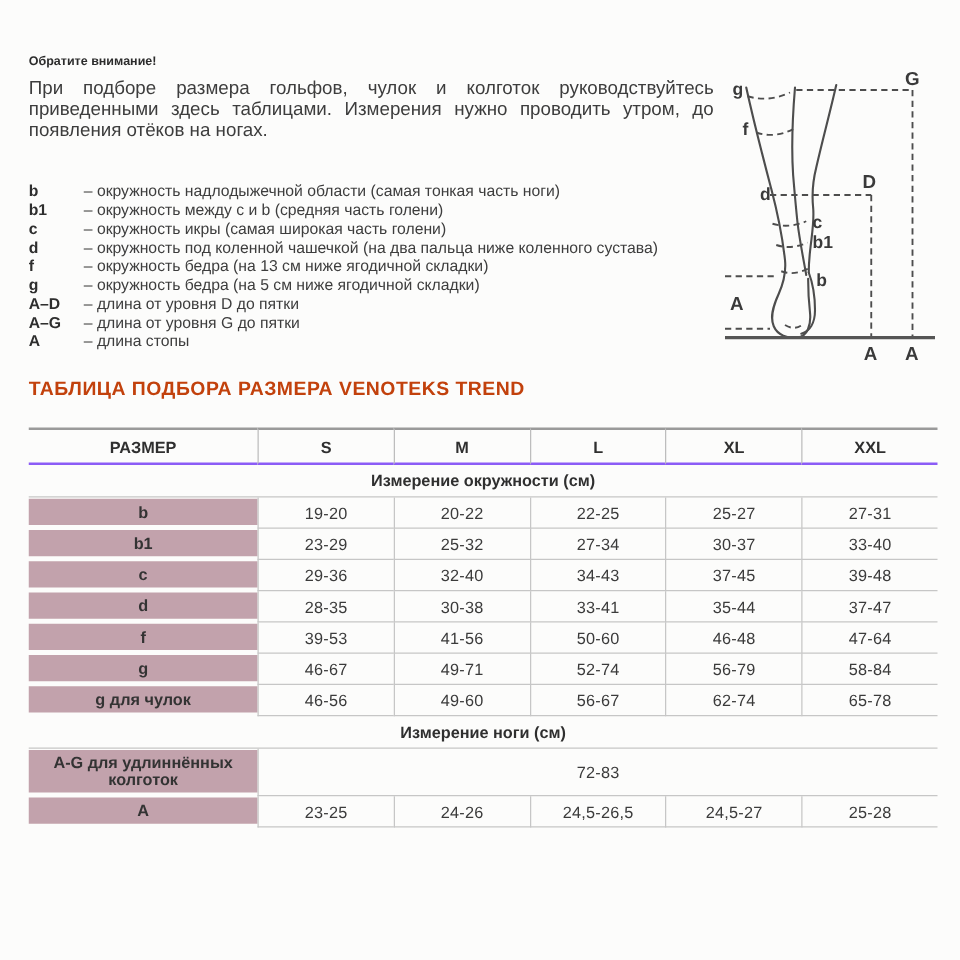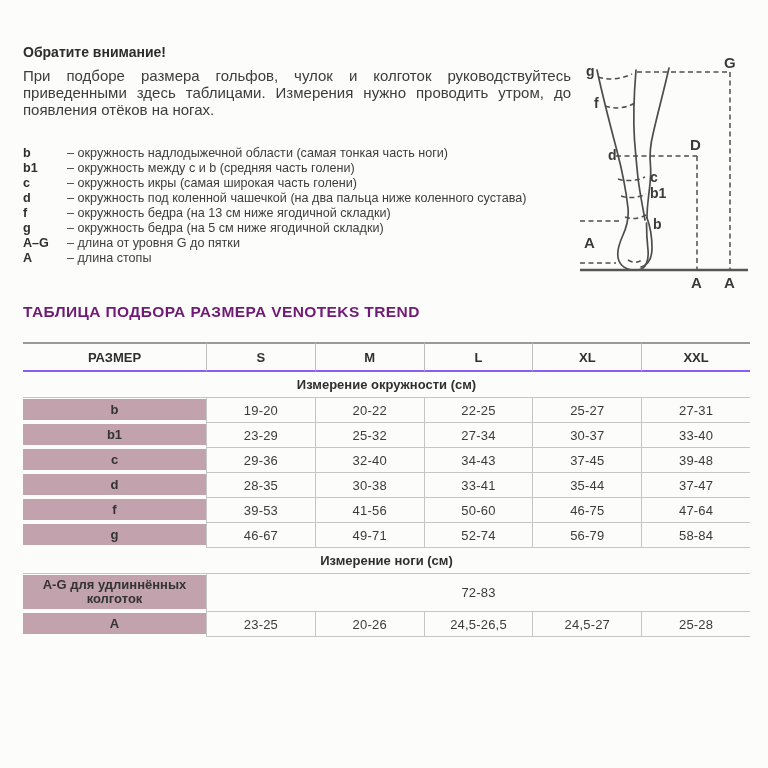--- a/index.html
+++ b/index.html
@@ -6,38 +6,38 @@
   .page{
     position:relative;
     width:768px;height:768px;
     background:#fcfcfb;
     font-family:"Liberation Sans",sans-serif;
     color:#3d3d3d;
     overflow:hidden;
   }
   
   .notice{position:absolute;left:23px;top:44px;width:548px;}
-  .notice-title{font-size:14px;font-weight:bold;color:#2c2c2c;margin:0 0 7px 0;}
+  .notice-title{font-size:10px;font-weight:bold;color:#2c2c2c;margin:0 0 7px 0;}
   .notice-body{font-size:15px;line-height:17px;text-align:justify;margin:0;color:#3d3d3d;}
   
   .defs{position:absolute;left:23px;top:146px;width:562px;font-size:12.6px;}
   .def-row{display:flex;line-height:15px;}
   .def-term{width:44px;flex:none;font-weight:bold;color:#2e2e2e;}
   .def-desc{flex:1;color:#3d3d3d;}
   
   .leg-svg{position:absolute;left:568px;top:46px;}
   .leg-svg text{font-family:"Liberation Sans",sans-serif;font-weight:bold;fill:#3a3a3a;}
   .lbl-small{font-size:14px;}
   .lbl-big{font-size:15px;}
   .solid{fill:none;stroke:#4d4d4d;stroke-width:1.7;stroke-linecap:round;}
   .dash{fill:none;stroke:#4d4d4d;stroke-width:1.5;stroke-dasharray:5 3.5;stroke-linecap:butt;}
   .ground{stroke:#555;stroke-width:2.6;}
   
   .table-title{position:absolute;left:23px;top:303px;margin:0;
-    font-size:15.5px;font-weight:bold;letter-spacing:.4px;color:#701a75;}
+    font-size:15.5px;font-weight:bold;letter-spacing:.4px;color:#c2410c;}
   
   .size-table{
     position:absolute;left:23px;top:342px;width:727px;
     border-collapse:separate;border-spacing:0;
     font-size:13px;color:#3b3b3b;table-layout:fixed;
   }
   .size-table col.c-label{width:183px;}
   .size-table col.c-val{width:108.8px;}
   .size-table th{
     height:26px;font-size:13px;font-weight:bold;color:#2f2f2f;
@@ -91,20 +91,24 @@
       <span class="def-term">d</span>
       <span class="def-desc">– окружность под коленной чашечкой (на два пальца ниже коленного сустава)</span>
     </div>
     <div class="def-row">
       <span class="def-term">f</span>
       <span class="def-desc">– окружность бедра (на 13 см ниже ягодичной складки)</span>
     </div>
     <div class="def-row">
       <span class="def-term">g</span>
       <span class="def-desc">– окружность бедра (на 5 см ниже ягодичной складки)</span>
+    </div>
+    <div class="def-row">
+      <span class="def-term">A–D</span>
+      <span class="def-desc">– длина от уровня D до пятки</span>
     </div>
     <div class="def-row">
       <span class="def-term">A–G</span>
       <span class="def-desc">– длина от уровня G до пятки</span>
     </div>
     <div class="def-row">
       <span class="def-term">A</span>
       <span class="def-desc">– длина стопы</span>
     </div>
   </div>
@@ -211,53 +215,63 @@
         <td class="val">35-44</td>
         <td class="val">37-47</td>
       </tr>
       <tr class="data">
         <td class="lbl">
             <div class="pill">f</div>
           </td>
         <td class="val">39-53</td>
         <td class="val">41-56</td>
         <td class="val">50-60</td>
-        <td class="val">46-75</td>
+        <td class="val">46-48</td>
         <td class="val">47-64</td>
       </tr>
       <tr class="data">
         <td class="lbl">
             <div class="pill">g</div>
           </td>
         <td class="val">46-67</td>
         <td class="val">49-71</td>
         <td class="val">52-74</td>
         <td class="val">56-79</td>
         <td class="val">58-84</td>
+      </tr>
+      <tr class="data">
+        <td class="lbl">
+            <div class="pill">g для чулок</div>
+          </td>
+        <td class="val">46-56</td>
+        <td class="val">49-60</td>
+        <td class="val">56-67</td>
+        <td class="val">62-74</td>
+        <td class="val">65-78</td>
       </tr>
 
       <tr class="section">
         <td colspan="6">Измерение ноги (см)</td>
       </tr>
 
       <tr class="tall">
         <td class="lbl">
           <div class="pill">
             <span>A-G для удлиннённых</span>
             <span>колготок</span>
           </div>
         </td>
         <td class="val" colspan="5">72-83</td>
       </tr>
       <tr class="data">
         <td class="lbl">
             <div class="pill">A</div>
           </td>
         <td class="val">23-25</td>
-        <td class="val">20-26</td>
+        <td class="val">24-26</td>
         <td class="val">24,5-26,5</td>
         <td class="val">24,5-27</td>
         <td class="val">25-28</td>
       </tr>
     </tbody>
   </table>
 
 </div>
 
 </body></html>

